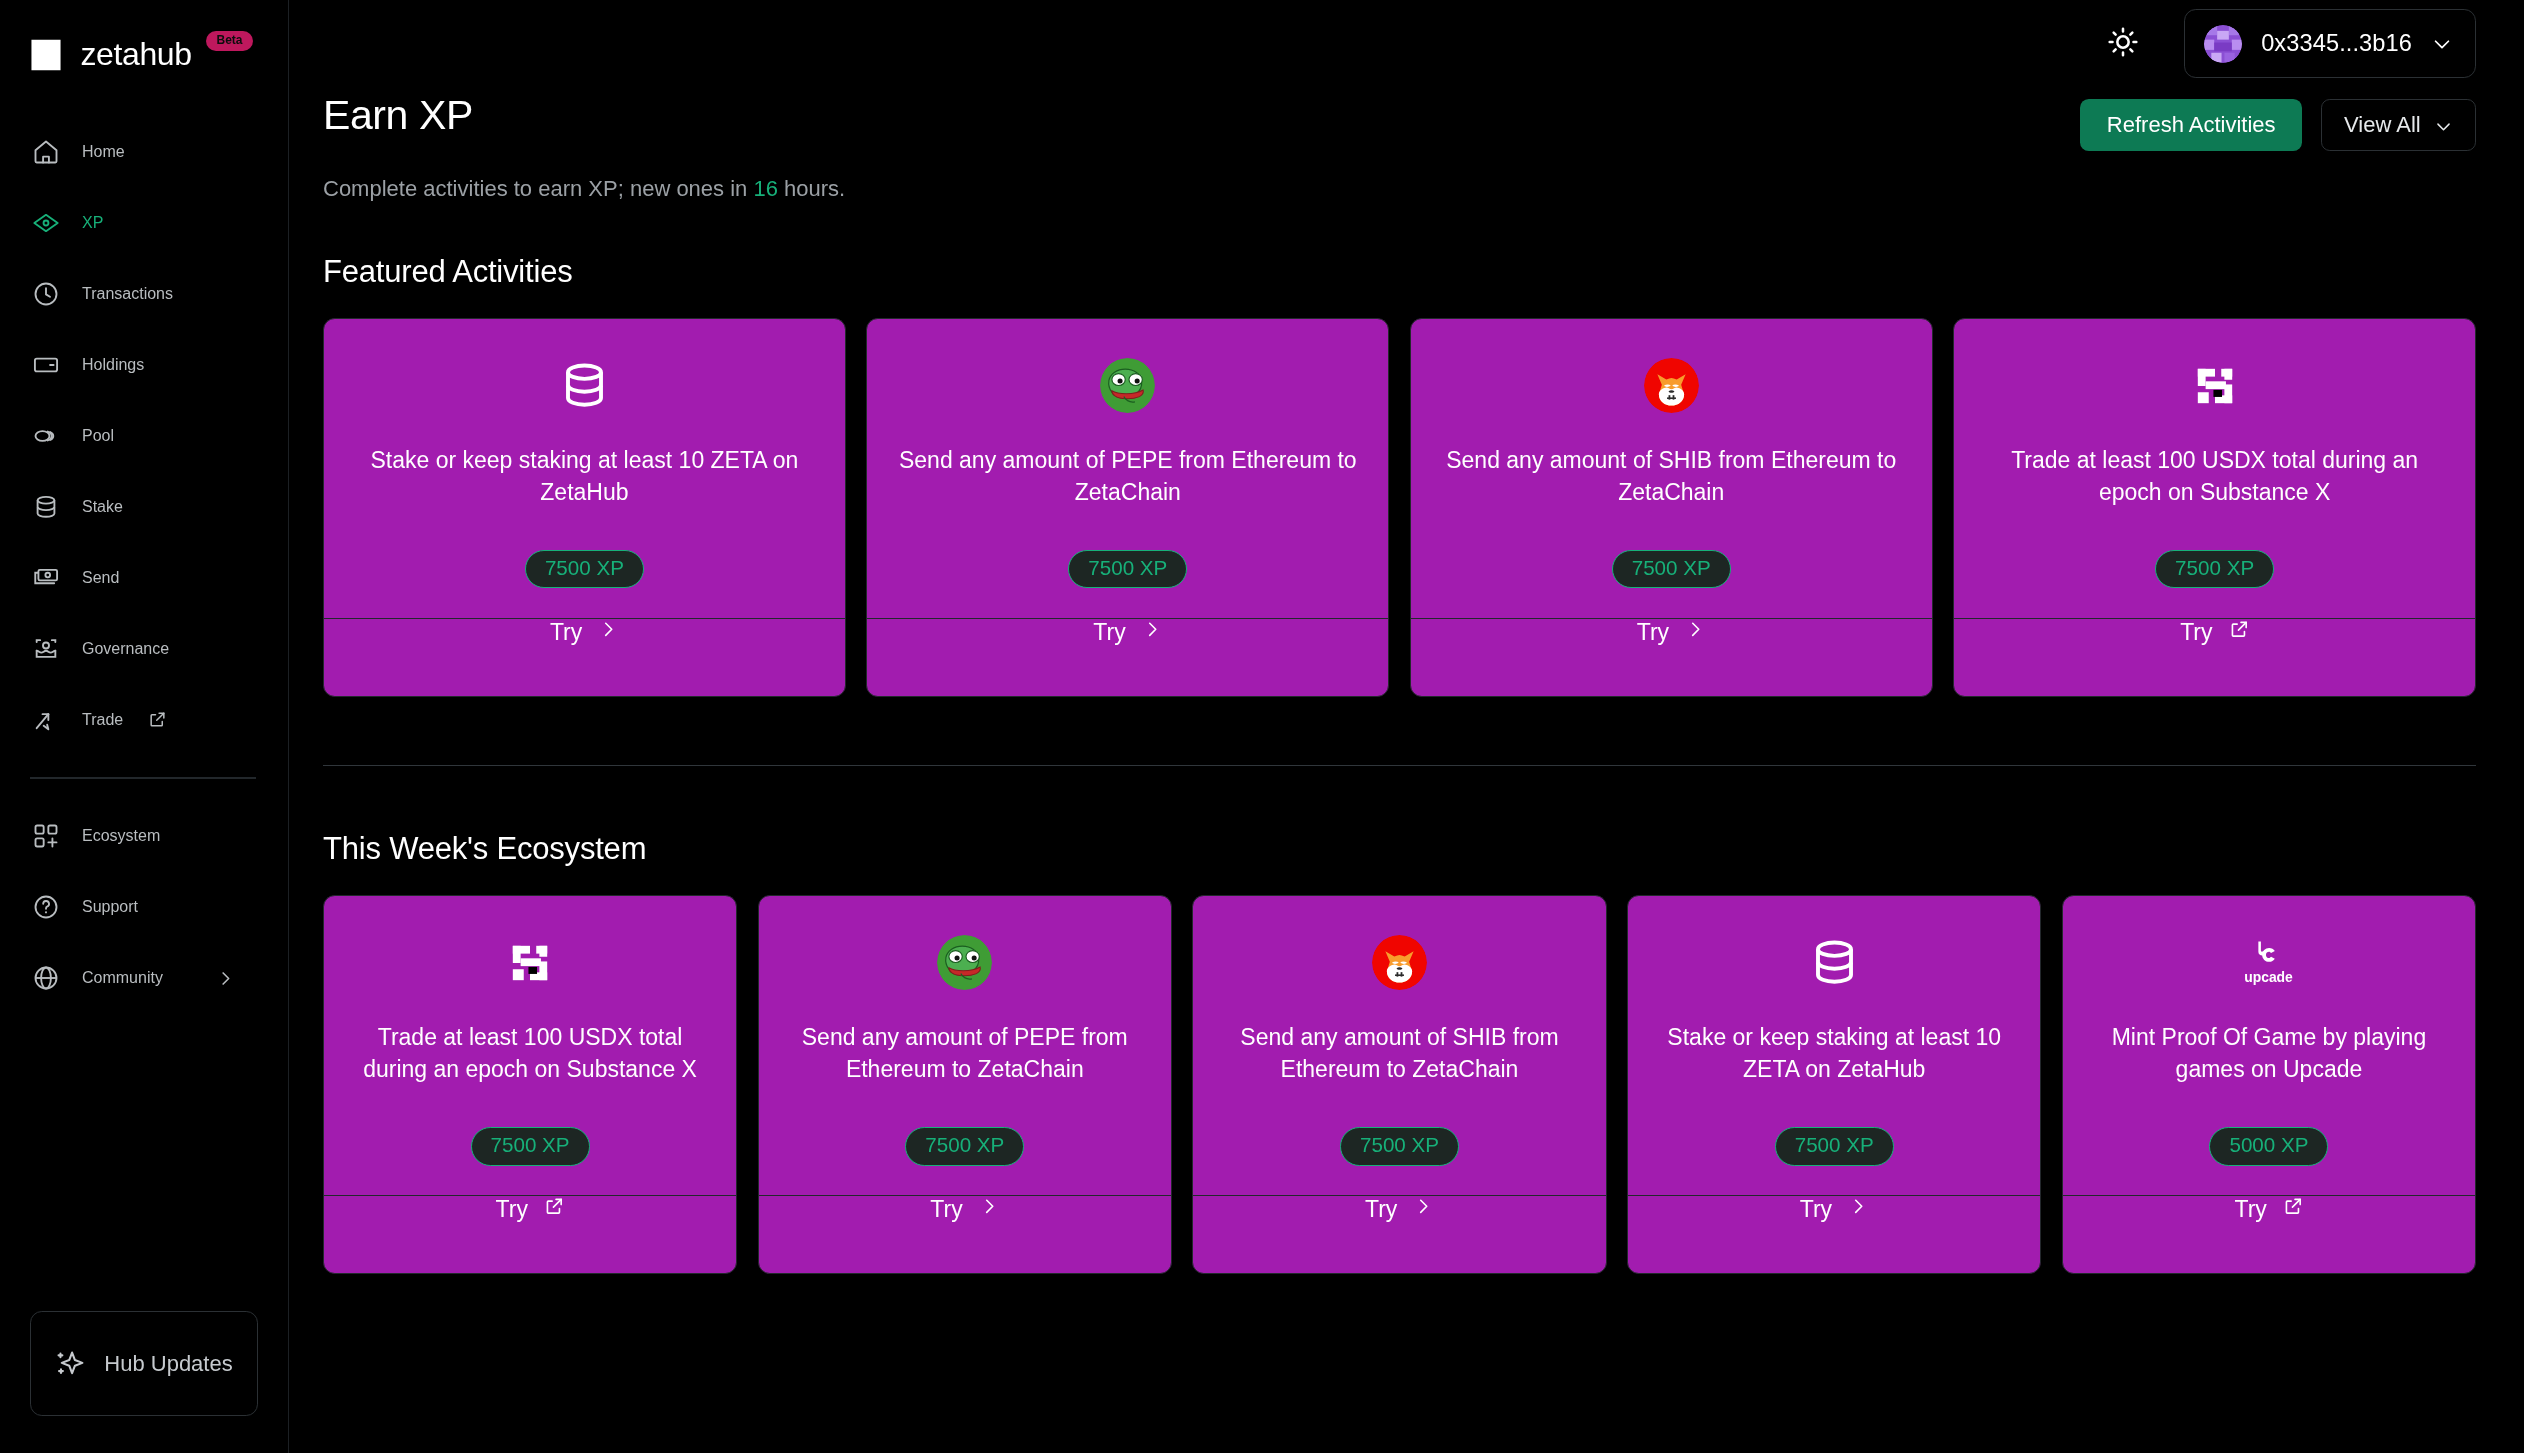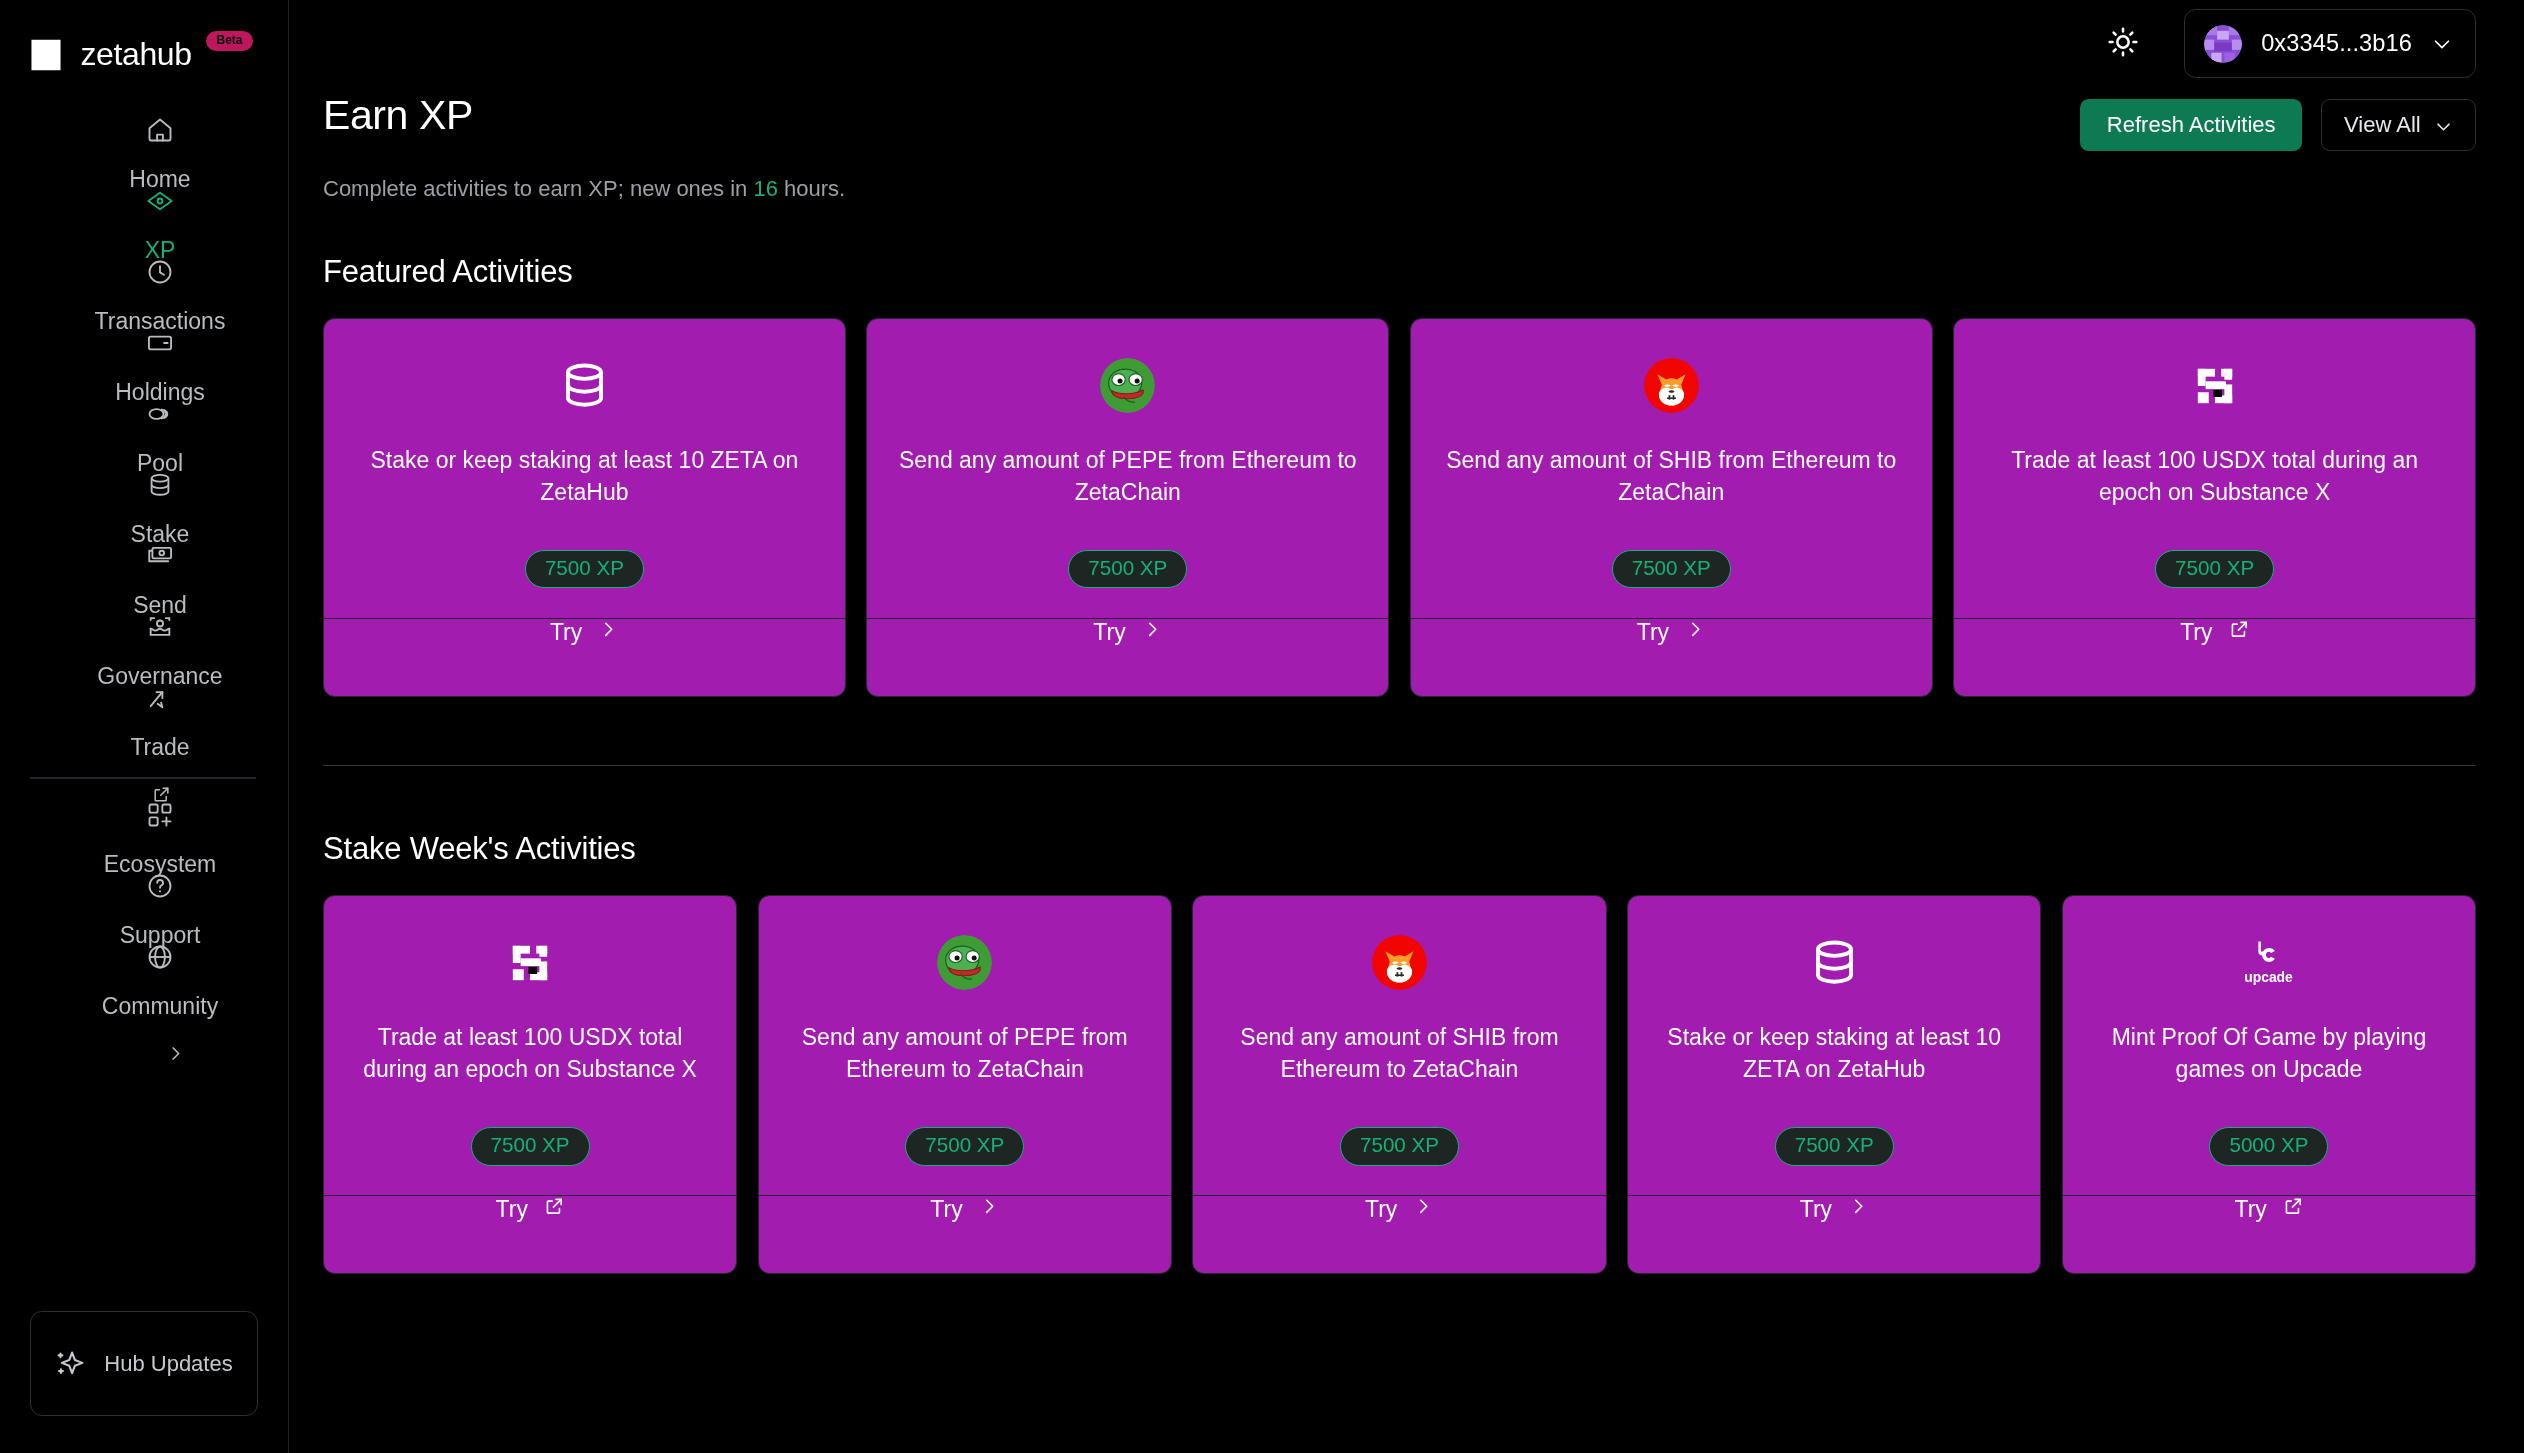--- a/index.html
+++ b/index.html
@@ -63,24 +63,23 @@
     display: flex;
     flex-direction: column;
   }
   .nav-item {
     display: flex;
     align-items: center;
     gap: 22px;
     height: 71px;
     padding-left: 32px;
     color: #b9bdc0;
-    font-size: 23px;
+    font-size: 16px;
     cursor: pointer;
     position: relative;
-    flex-direction: column;
   }
   .nav-item .ic { width: 28px; height: 28px; flex: 0 0 28px; display:block; }
   .nav-item.active { color: #17b079; }
   .nav-item.active .ic path,
   .nav-item.active .ic circle,
   .nav-item.active .ic rect,
   .nav-item.active .ic polygon { stroke: #17b079; }
   .nav-label { white-space: nowrap; }
   .ext-ic { width: 19px; height: 19px; margin-left: 2.9px; }
   .chev-right { width: 19px; height: 19px; margin-left: 31px; }
@@ -630,21 +629,21 @@
             </span>
           </div>
         </div>
 
       </div>
     </section>
 
     <div class="hr"></div>
 
     <section class="section sec2">
-      <h2 class="section-title">Stake Week's Activities</h2>
+      <h2 class="section-title">This Week's Ecosystem</h2>
       <div class="cards">
 
         <div class="card">
           <div class="card-body">
             <div class="card-icon">
               <svg viewBox="0 0 64 64" width="50" height="50" fill="#ffffff">
                 <rect x="10" y="10" width="22" height="10"></rect>
                   <rect x="10" y="10" width="10" height="22"></rect>
                 <rect x="40" y="10" width="14" height="10"></rect>
                   <rect x="44" y="10" width="10" height="14"></rect>

